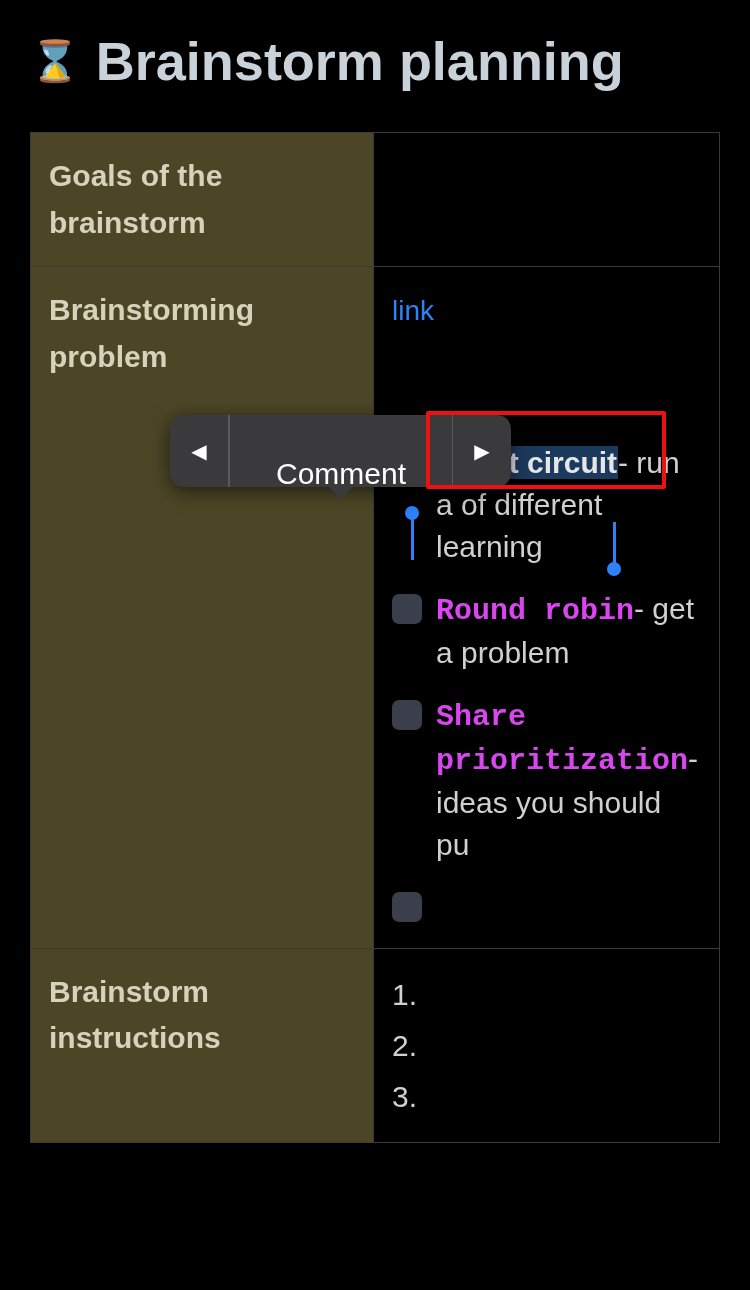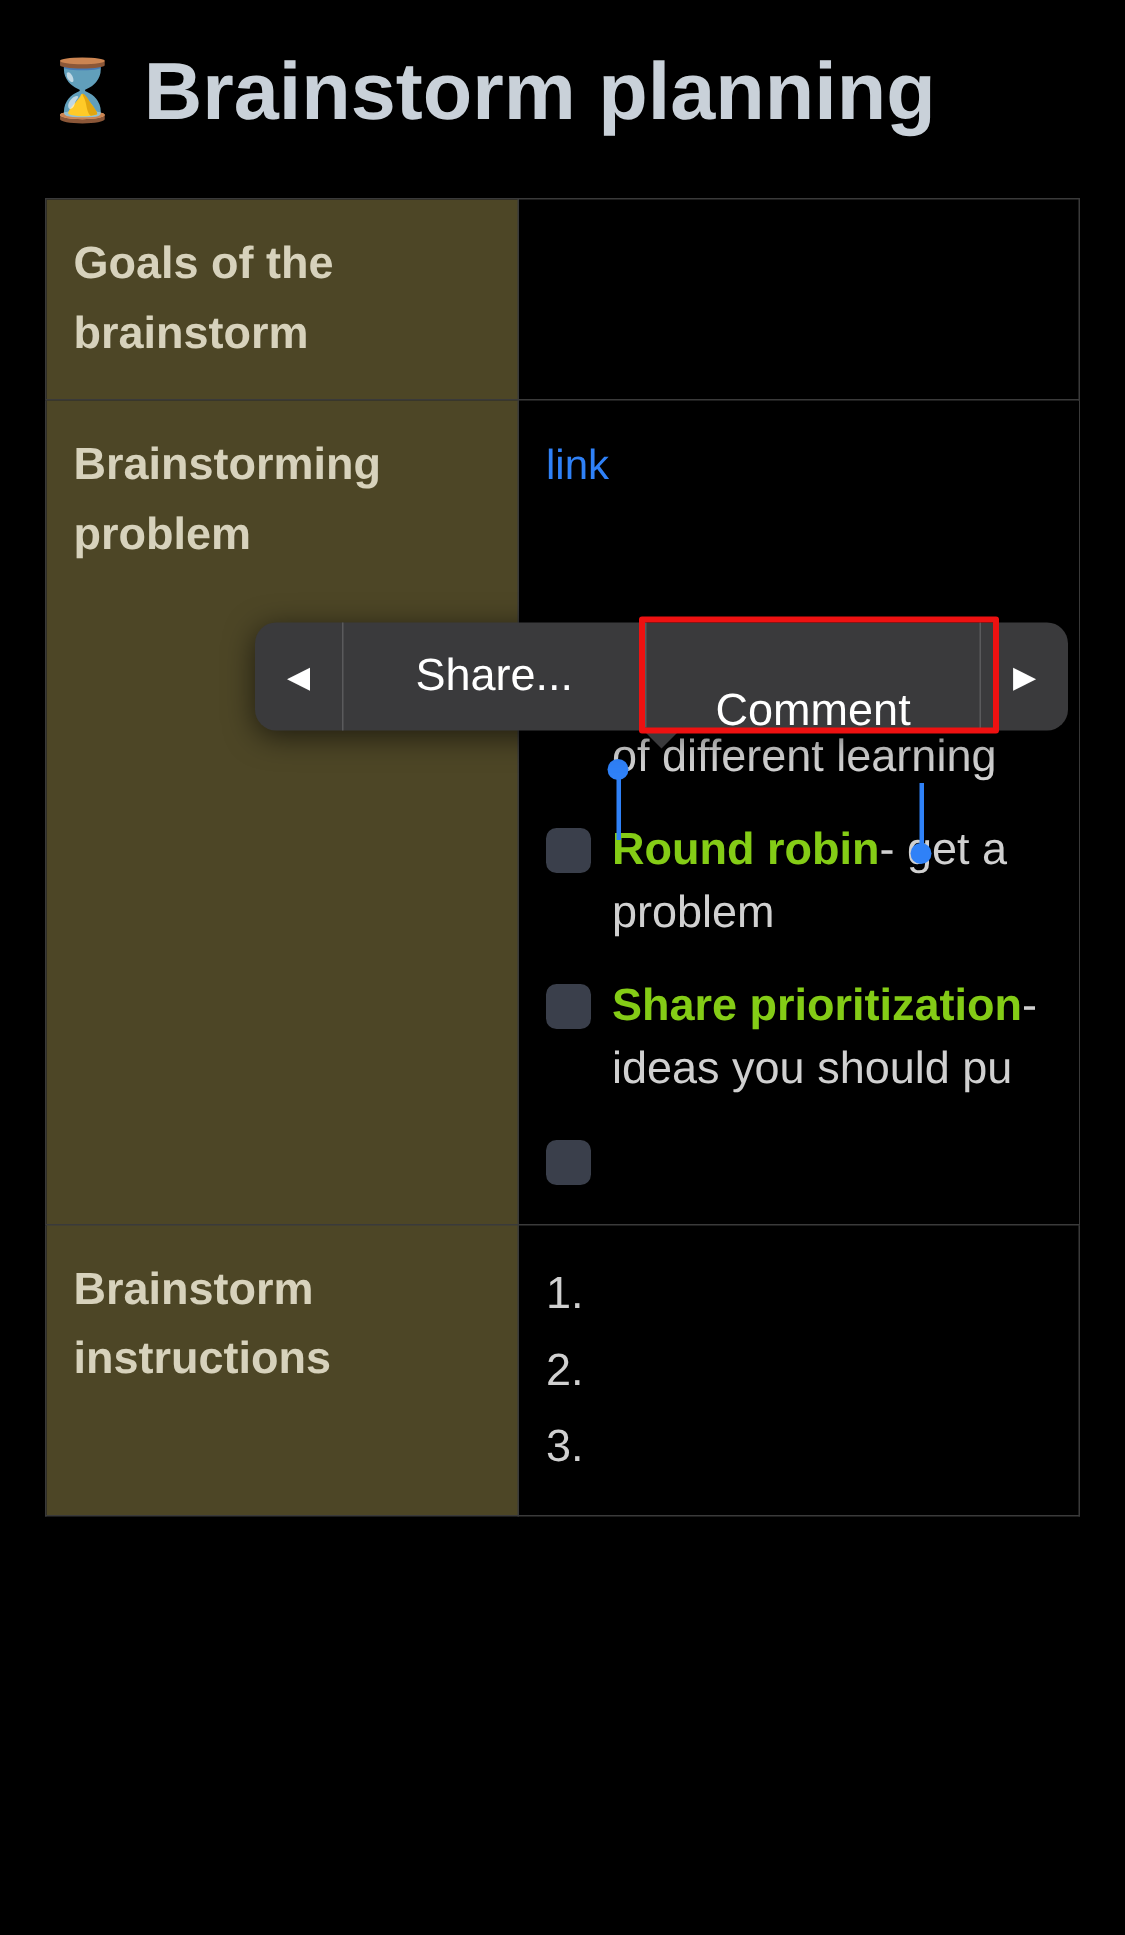--- a/index.html
+++ b/index.html
@@ -36,21 +36,21 @@
     table-layout: fixed;
   }
   table.plan td, table.plan th {
     border: 1px solid #3a3a3a;
     vertical-align: top;
     padding: 20px 18px;
     font-size: 30px;
     line-height: 1.55;
   }
   table.plan th {
-    width: 315px;
+    width: 343px;
     background: #4d4626;
     color: #d7d2bc;
     font-weight: 700;
     text-align: left;
   }
   table.plan td {
     background: #000;
     color: #d0d0d0;
   }
   .link {
@@ -73,21 +73,21 @@
     margin-top: 6px;
   }
   .check-text {
     flex: 1 1 auto;
     font-size: 30px;
     line-height: 1.4;
     color: #d0d0d0;
     white-space: normal;
     overflow: hidden;
   }
-  .check-text .bold { font-weight: 700; color: #84cc16; }
+  .check-text .bold { font-weight: 700; color: #d946ef; font-family: Liberation Mono, monospace; }
   .highlighted-bold {
     background: #1c3a5e;
     font-weight: 700;
     color: #e6e6e6;
     padding: 0 1px;
   }
   .ol-item {
     font-size: 30px;
     line-height: 1.7;
     color: #d0d0d0;
@@ -230,21 +230,20 @@
   <div class="sel-caret" style="left:411px; top:516px; height:44px;"></div>
   <div class="sel-handle" style="left:405px; top:506px;"></div>
   <div class="sel-caret" style="left:613px; top:522px; height:44px;"></div>
   <div class="sel-handle" style="left:607px; top:562px;"></div>
 
   <div class="ctx-menu">
     <div class="ctx-arrow">
       <span>◀</span>
     </div>
     <div class="ctx-sep"></div>
-    <div class="ctx-item">Share...</div>
     <div class="ctx-sep"></div>
     <div class="ctx-item" style="padding:0 46px;margin-top:46px;">Comment</div>
     <div class="ctx-sep"></div>
     <div class="ctx-arrow">
       <span>▶</span>
     </div>
     <div class="ctx-pointer"></div>
     <div class="ctx-highlight" style="left:256px; top:-4px; width:240px; height:78px;"></div>
   </div>
 

